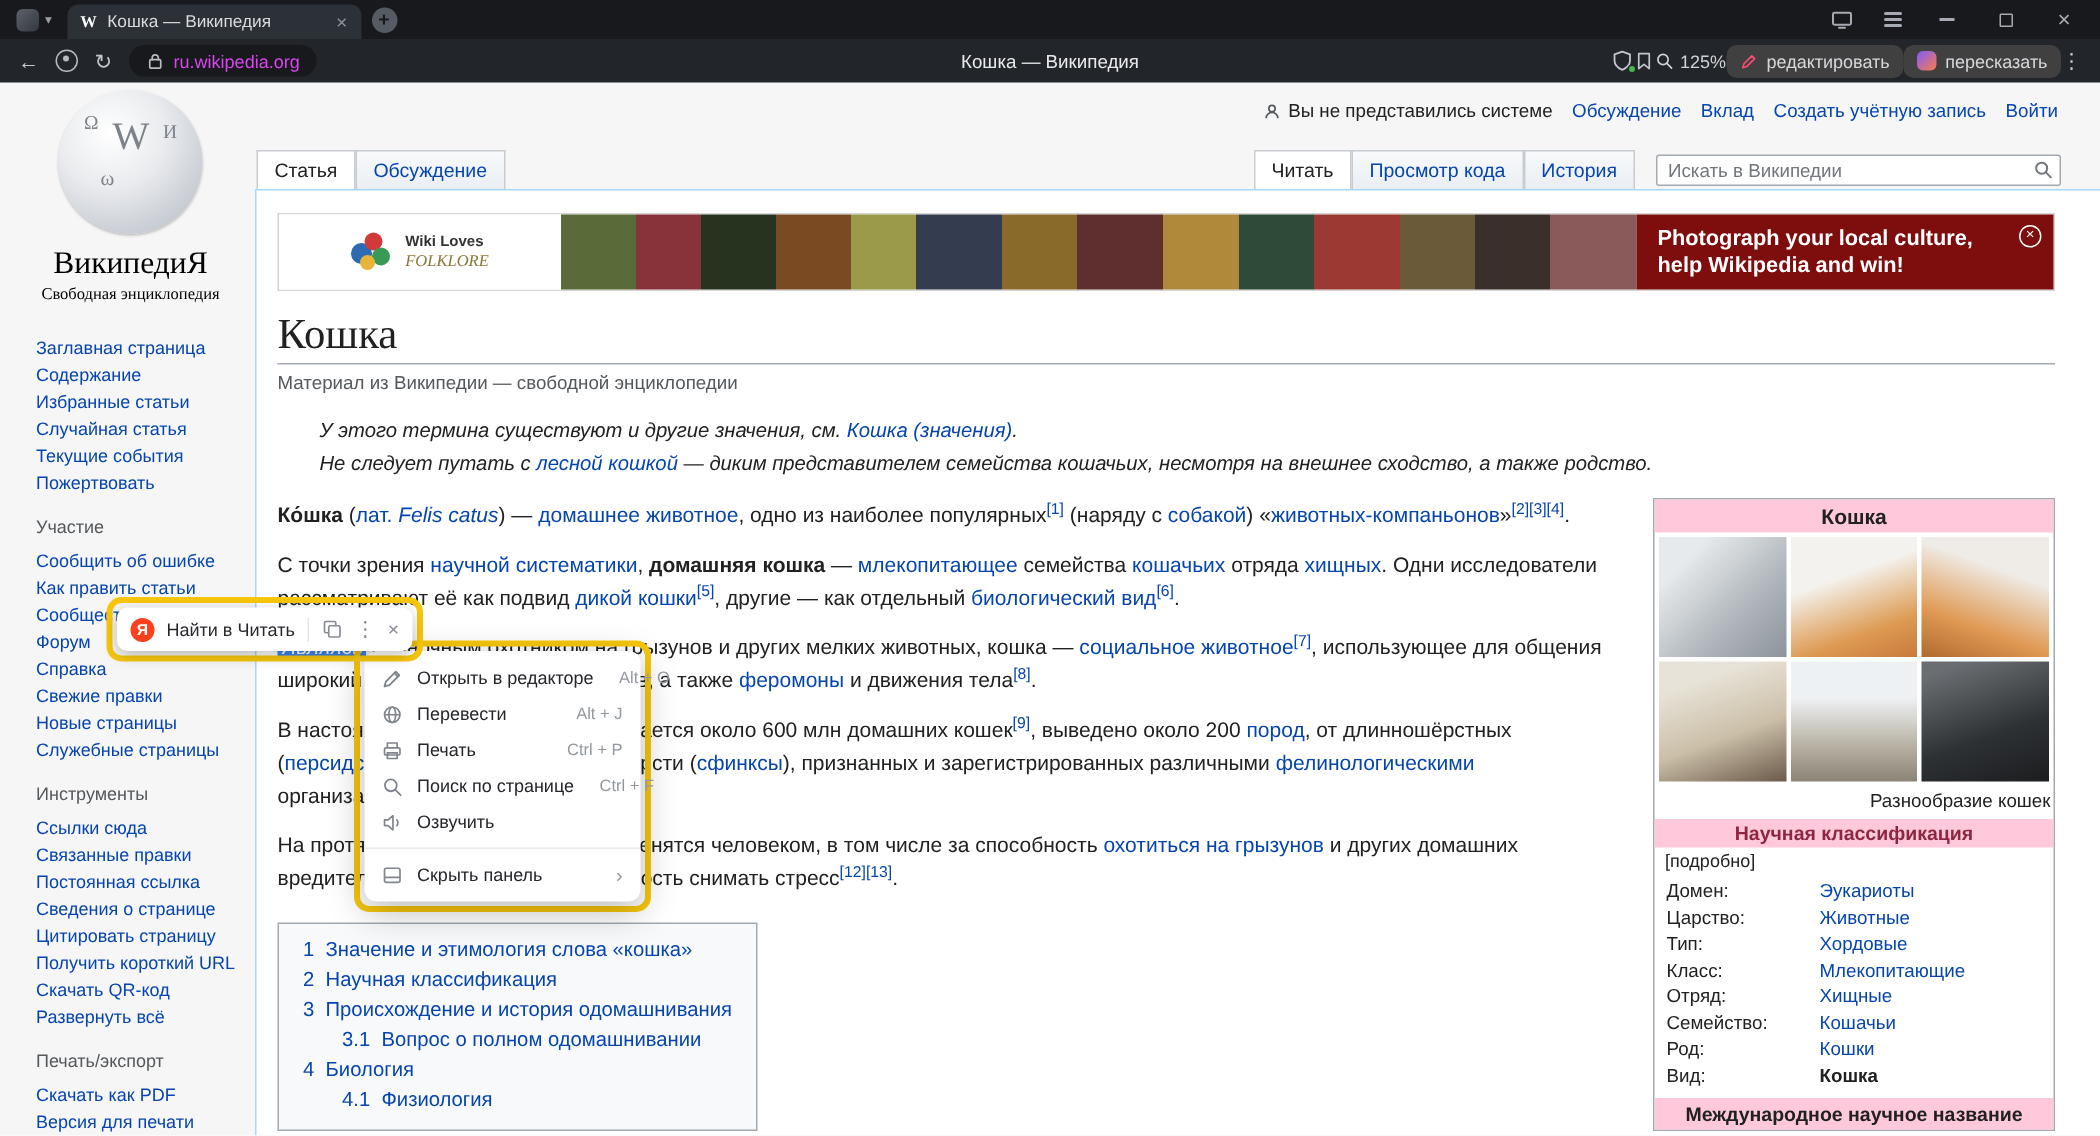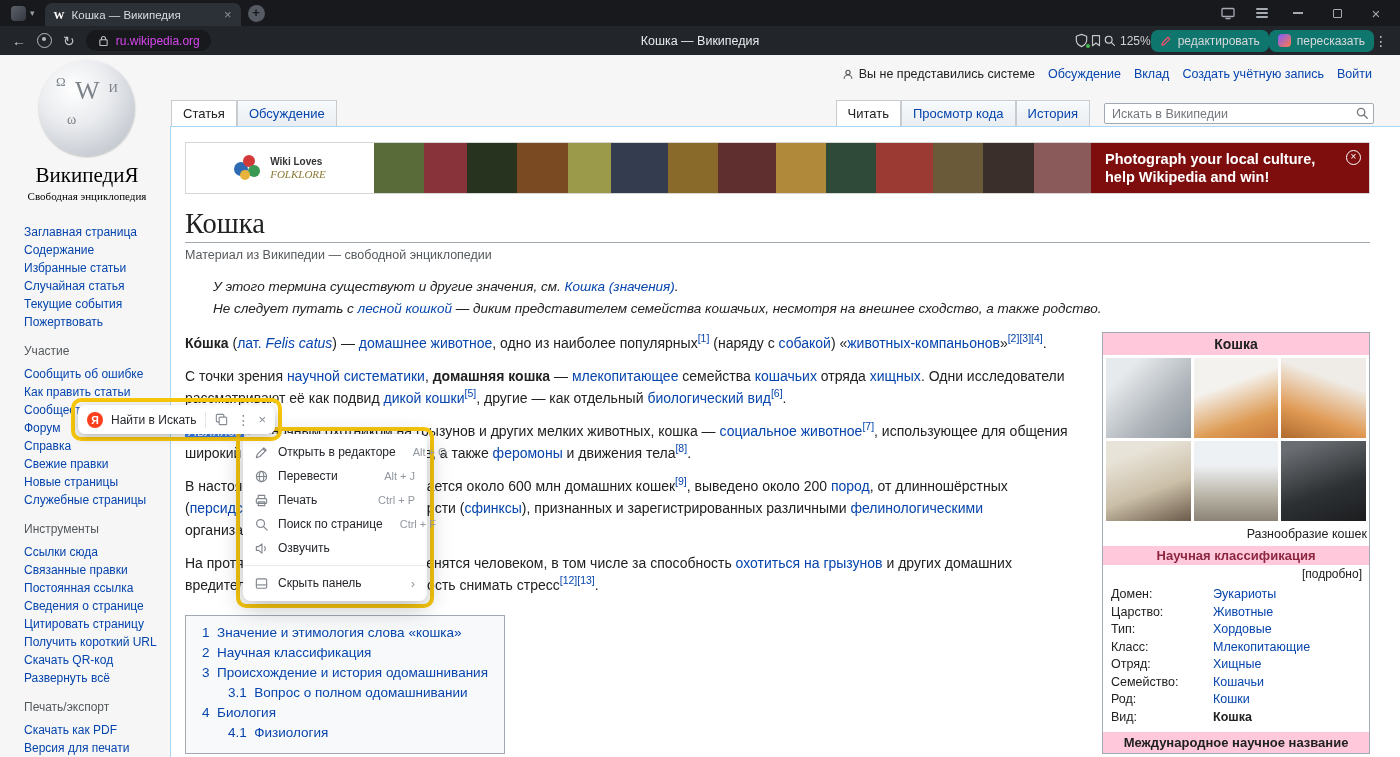--- a/index.html
+++ b/index.html
@@ -33,21 +33,21 @@
 .nav-ic{color:#c3c6cb;font-size:14px;line-height:1}
 .profile-ic{width:15px;height:15px;border:1.5px solid #b7bac0;border-radius:50%;position:relative}
 .profile-ic::after{content:"";position:absolute;left:4px;top:3px;width:4px;height:4px;border-radius:50%;background:#b7bac0}
 .url-pill{display:flex;align-items:center;gap:6px;background:#17191d;border-radius:13px;height:21px;padding:0 11px}
 .url-text{color:#d946ef;font-size:12px}
 .addr-title{position:absolute;left:300px;right:300px;text-align:center;color:#e9eaed;font-size:12.5px;pointer-events:none}
 .addr-right{margin-left:auto;display:flex;align-items:center;}
 .relic{position:relative}
 .badge{position:absolute;right:-2px;bottom:-1px;width:6px;height:6px;border-radius:50%;background:#49b84c;border:1px solid #222529}
 .zoom{display:flex;gap:4px;align-items:center;color:#cfd2d6;font-size:12px}
-.pill{display:flex;align-items:center;gap:6px;background:#0f766e;border-radius:7px;padding:4px 9px;color:#d6d8db;font-size:12px}
+.pill{display:flex;align-items:center;gap:6px;background:#404040;border-radius:7px;padding:4px 9px;color:#d6d8db;font-size:12px}
 .gpt-ic{width:13px;height:13px;border-radius:4px;background:linear-gradient(135deg,#7d5cff,#ff7a45)}
 .more-v{color:#c3c6cb;font-size:14px}
 
 
 .wiki{position:absolute;top:55px;left:0;right:0;bottom:0;background:#f6f6f6}
 .mw-logo{position:absolute;top:5px;left:12px;width:150px;text-align:center}
 .globe{width:96px;height:96px;margin:0 auto;border-radius:50%;background:radial-gradient(circle at 36% 30%,#ffffff,#e9ebee 40%,#c9cdd4 75%,#aeb3bb);position:relative;box-shadow:0 1px 2px rgba(0,0,0,.25)}
 .globe span{position:absolute;color:#7d838b;font-family:"Liberation Serif",serif}
 .gl-w{font-size:26px;left:36px;top:16px}
 .gl-om{font-size:13px;left:17px;top:14px}
@@ -99,21 +99,21 @@
 .ib-photos{display:grid;grid-template-columns:1fr 1fr 1fr;gap:3px;padding:3px}
 .ib-photos div{height:80px}
 .ph1{background:linear-gradient(135deg,#e7eaec 20%,#aeb4ba 65%,#8d949b)}
 .ph2{background:linear-gradient(160deg,#f4f2ee 35%,#dd9a52 75%,#c97a3e)}
 .ph3{background:linear-gradient(200deg,#efece7 30%,#e09a55 70%,#b06a2e)}
 .ph4{background:linear-gradient(160deg,#e8e3d8 20%,#cbbfa8 60%,#6b5a4a)}
 .ph5{background:linear-gradient(180deg,#eef1f4 30%,#b8b2a4 70%,#8a8376)}
 .ph6{background:linear-gradient(160deg,#6a6e72 10%,#2e3134 60%,#1b1d1f)}
 .ib-cap{text-align:right;padding:3px 2px 5px}
 .ib-head{background:#ffc9db;text-align:center;font-weight:bold;padding:2px;color:#8d2741;font-size:13px}
-.ib-detail{text-align:right;padding:2px 7px;font-size:12px}
+.ib-detail{padding:2px 7px;font-size:12px}
 .ib-tax{padding:3px 8px 6px}
 .ib-row{display:flex;line-height:17.5px}
 .ib-row .tl{width:102px;padding-right:5px;flex:none}
 .ib-row .tv{color:#0645ad}
 .ib-row:last-child .tv{color:#202122;font-weight:bold}
 .ib-head2{background:#ffc9db;text-align:center;font-weight:bold;padding:3px 2px;font-size:13px}
 
 .toc{display:inline-block;border:1px solid #a2a9b1;background:#f8f9fa;padding:7px 16px 10px;font-size:13.5px;margin-top:8px}
 .toc li{list-style:none;line-height:20px}
 .toc a{color:#0645ad}
@@ -516,21 +516,21 @@
         </span>
       <span class="mi-label">Скрыть панель</span>
       <span class="mi-arrow">›</span>
     </div>
   </div>
 </div>
 
 <div class="annot sel-annot">
   <div class="find-popup">
     <span class="ya-logo">Я</span>
-    <span class="fp-label">Найти в Искать</span>
+    <span class="fp-label">Найти в Читать</span>
     <span class="fp-div"></span>
     <span class="fp-ic">
         <svg width="15" height="15" viewBox="0 0 16 16" fill="none" stroke="currentColor" stroke-width="1.2" stroke-linejoin="round">
           <rect x="5.5" y="5.5" width="8" height="8" rx="1"></rect>
           <path d="M10.5 5.5v-2a1 1 0 00-1-1h-6a1 1 0 00-1 1v6a1 1 0 001 1h2"></path>
         </svg>
       </span>
     <span class="fp-ic">⋮</span>
     <span class="fp-x">×</span>
   </div>

